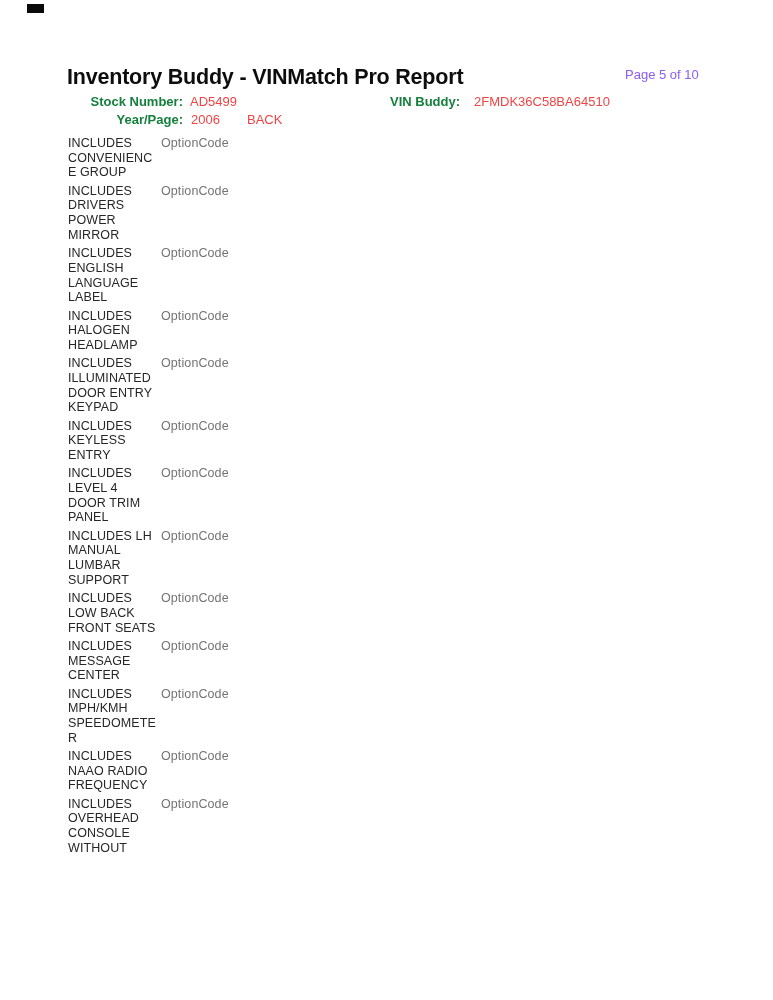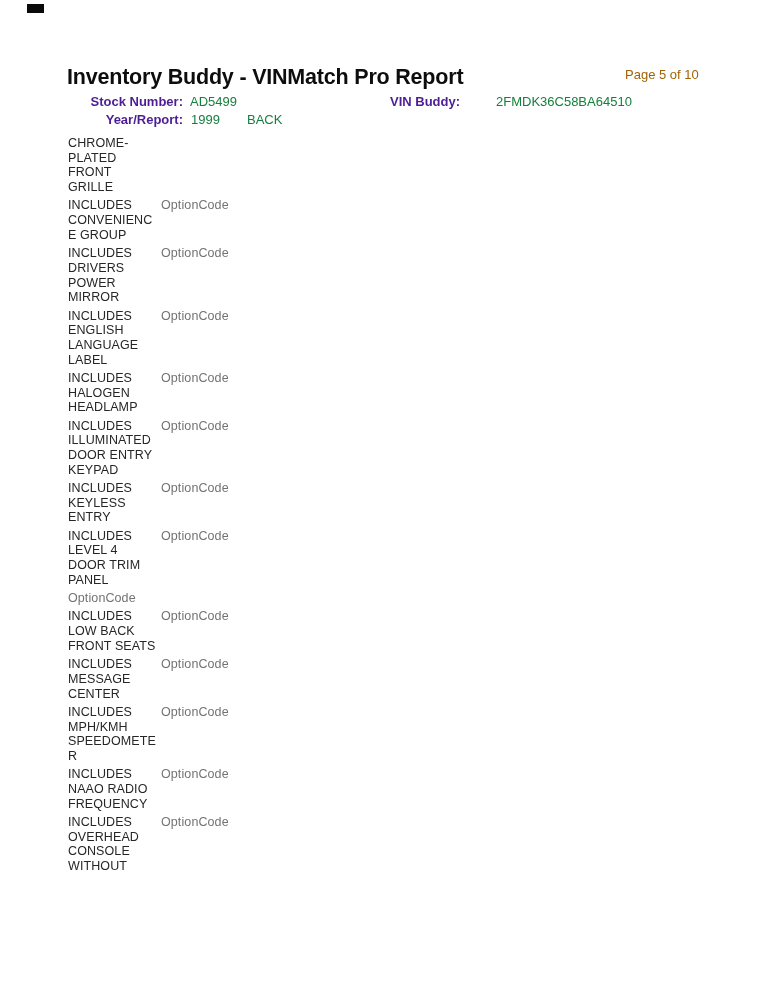--- a/index.html
+++ b/index.html
@@ -34,48 +34,48 @@
     color: #0d0d0d;
     letter-spacing: -0.2px;
     white-space: nowrap;
   }
   .page-indicator {
     position: absolute;
     left: 625px;
     top: 67px;
     font-size: 13px;
     line-height: 16px;
-    color: #a16207;
+    color: #8b5cf6;
     white-space: nowrap;
   }
   .hdr-label {
     position: absolute;
     font-size: 13px;
     line-height: 16px;
     font-weight: bold;
-    color: #4c1d95;
+    color: #15803d;
     white-space: nowrap;
   }
   .hdr-value {
     position: absolute;
     font-size: 13px;
     line-height: 16px;
-    color: #15803d;
+    color: #ef4444;
     white-space: nowrap;
   }
   .lbl-right {
     left: 40px;
     width: 143px;
     text-align: right;
   }
   .row-stock { top: 94px; }
   .row-year  { top: 112px; }
   .stock-value { left: 190px; }
   .vin-label   { left: 390px; }
-  .vin-value   { left: 496px; }
+  .vin-value   { left: 474px; }
   .year-value  { left: 191px; }
   .model-value { left: 247px; }
   .options-list {
     position: absolute;
     left: 68px;
     top: 136px;
     width: 420px;
   }
   .option-row {
     display: flex;
@@ -109,32 +109,25 @@
   <div class="report-title">Inventory Buddy - VINMatch Pro Report</div>
 
   <div class="page-indicator">Page 5 of 10</div>
 
   <div class="hdr-label lbl-right row-stock">Stock Number:</div>
   <div class="hdr-value stock-value row-stock">AD5499</div>
 
   <div class="hdr-label vin-label row-stock">VIN Buddy:</div>
   <div class="hdr-value vin-value row-stock">2FMDK36C58BA64510</div>
 
-  <div class="hdr-label lbl-right row-year">Year/Report:</div>
-  <div class="hdr-value year-value row-year">1999</div>
+  <div class="hdr-label lbl-right row-year">Year/Page:</div>
+  <div class="hdr-value year-value row-year">2006</div>
   <div class="hdr-value model-value row-year">BACK</div>
 
   <div class="options-list">
-    <div class="option-row">
-      <div class="option-desc">CHROME-
-PLATED
-FRONT
-GRILLE</div>
-      <div class="option-code"></div>
-    </div>
 
     <div class="option-row">
       <div class="option-desc">INCLUDES
 CONVENIENC
 E GROUP</div>
       <div class="option-code">OptionCode</div>
     </div>
 
     <div class="option-row">
       <div class="option-desc">INCLUDES
@@ -176,20 +169,24 @@
 
     <div class="option-row">
       <div class="option-desc">INCLUDES
 LEVEL 4
 DOOR TRIM
 PANEL</div>
       <div class="option-code">OptionCode</div>
     </div>
 
     <div class="option-row">
+      <div class="option-desc">INCLUDES LH
+MANUAL
+LUMBAR
+SUPPORT</div>
       <div class="option-code">OptionCode</div>
     </div>
 
     <div class="option-row">
       <div class="option-desc">INCLUDES
 LOW BACK
 FRONT SEATS</div>
       <div class="option-code">OptionCode</div>
     </div>
 

